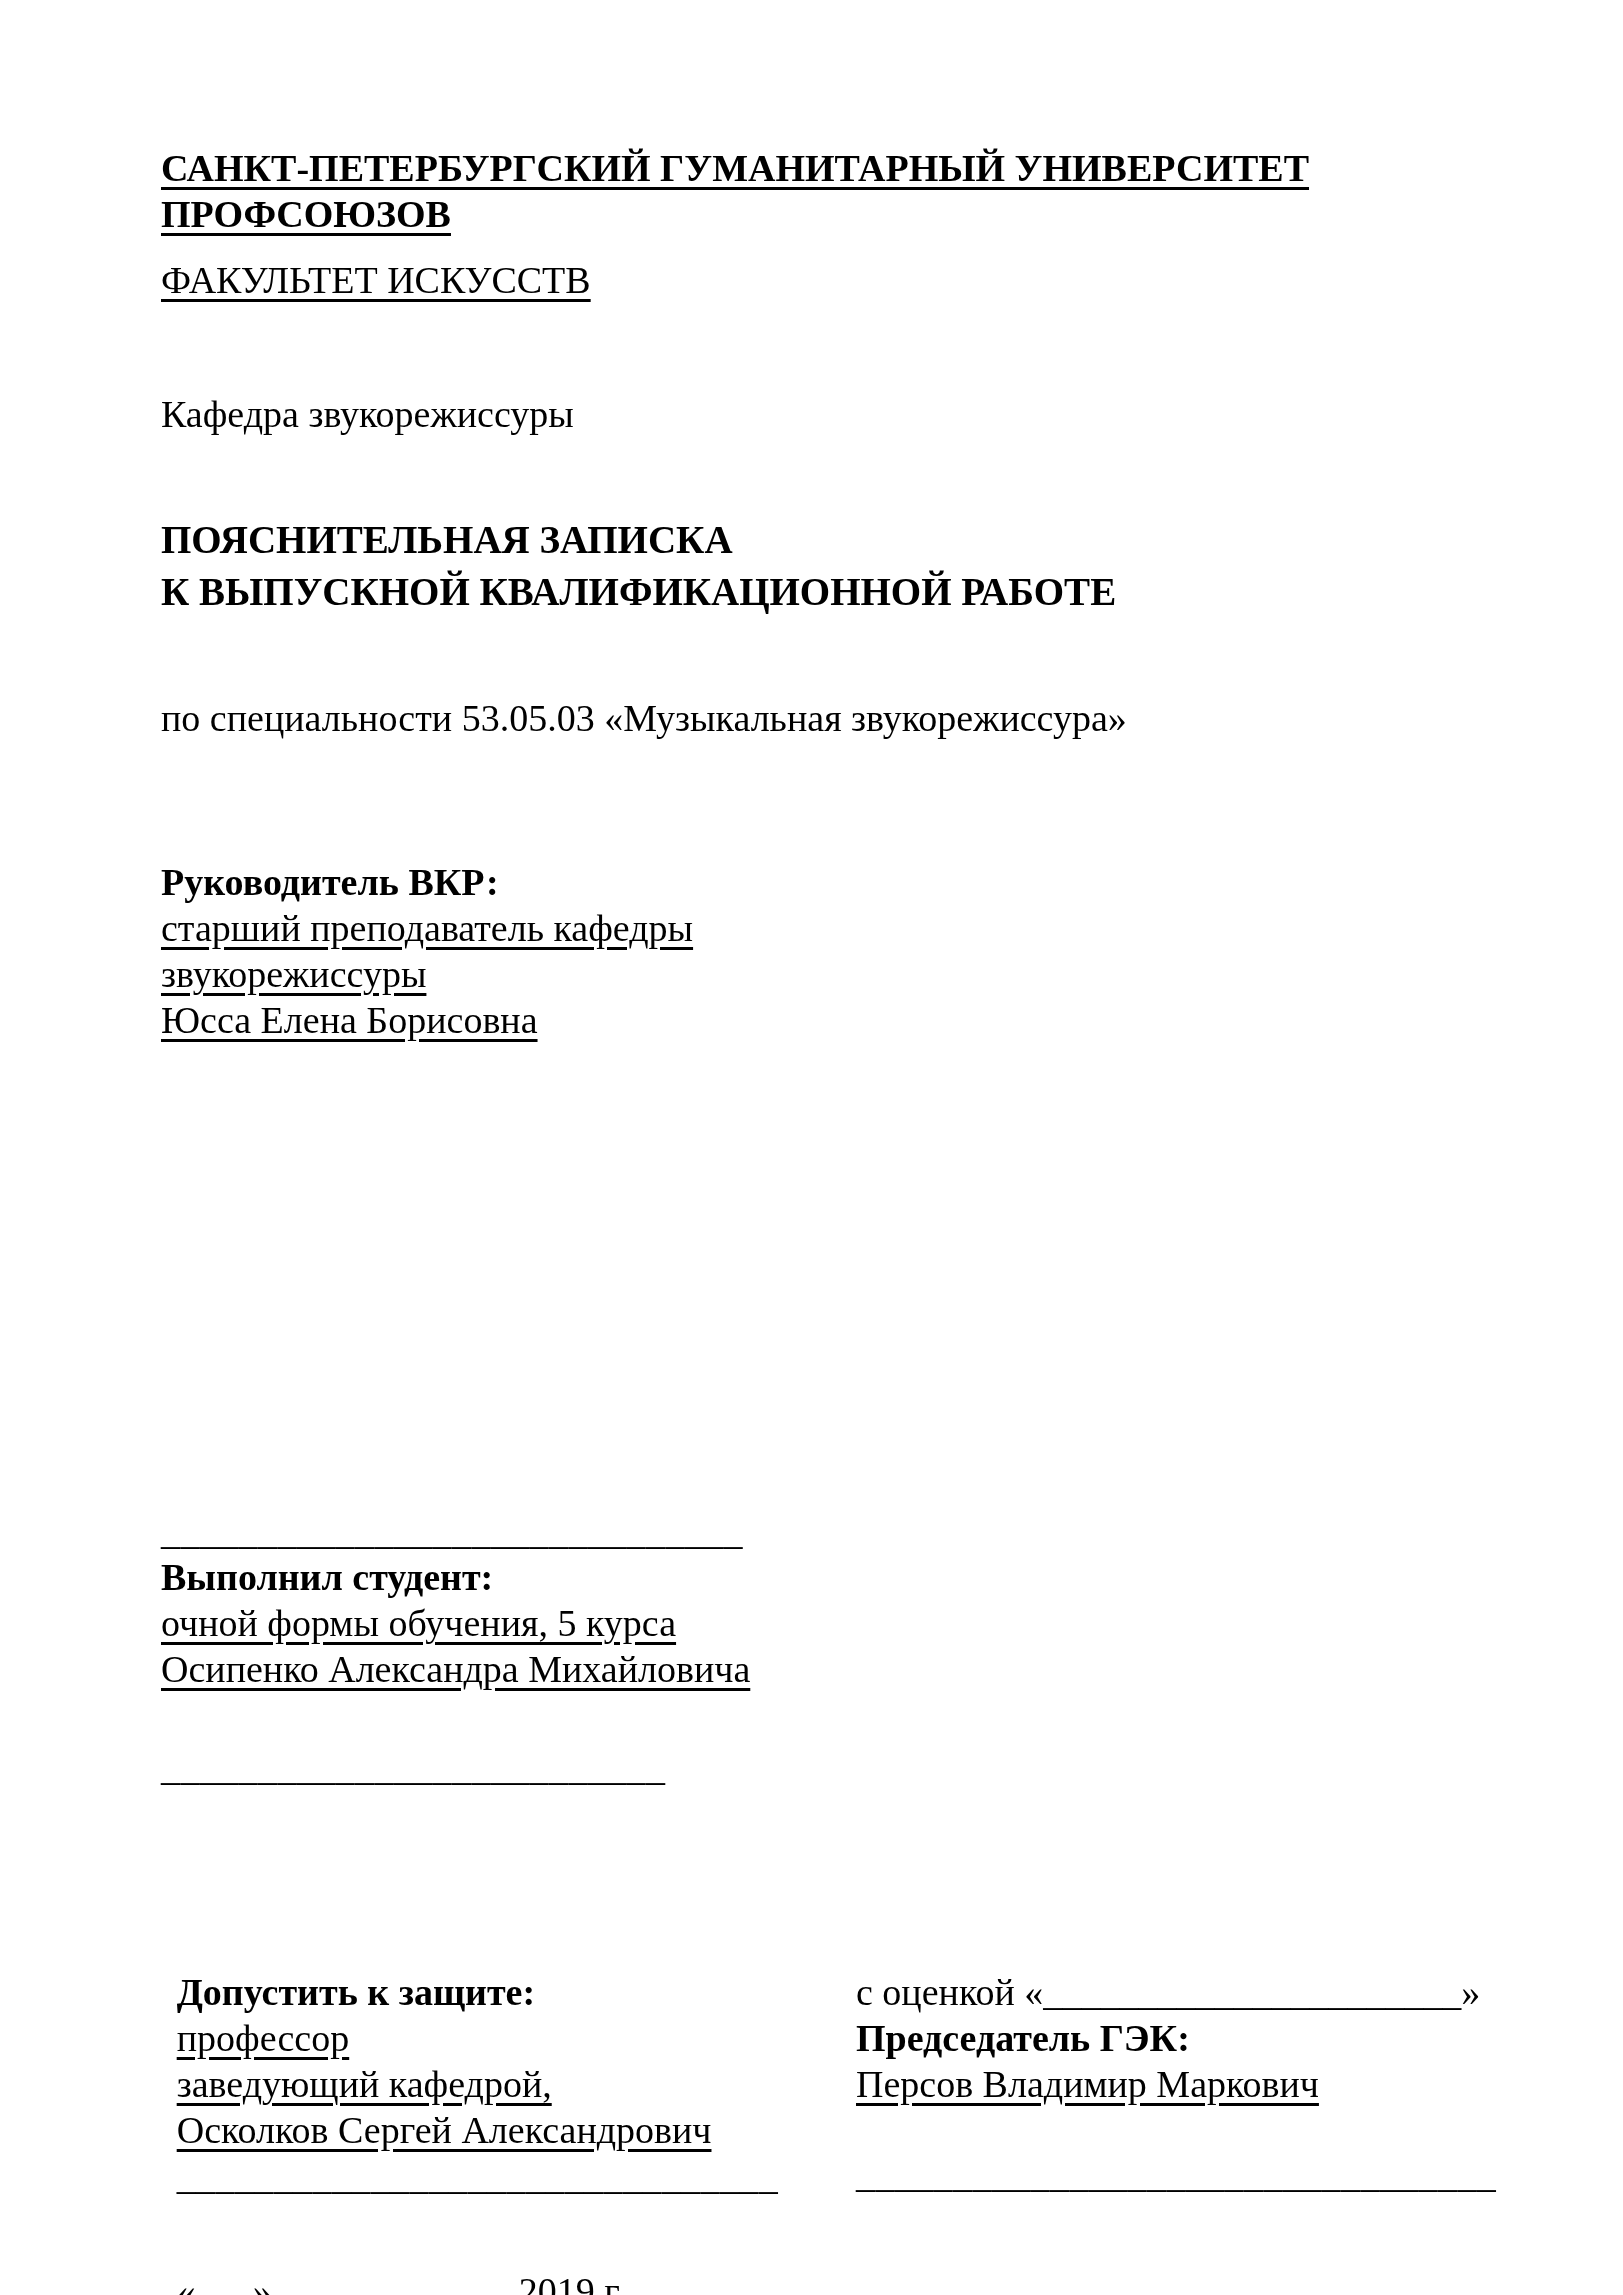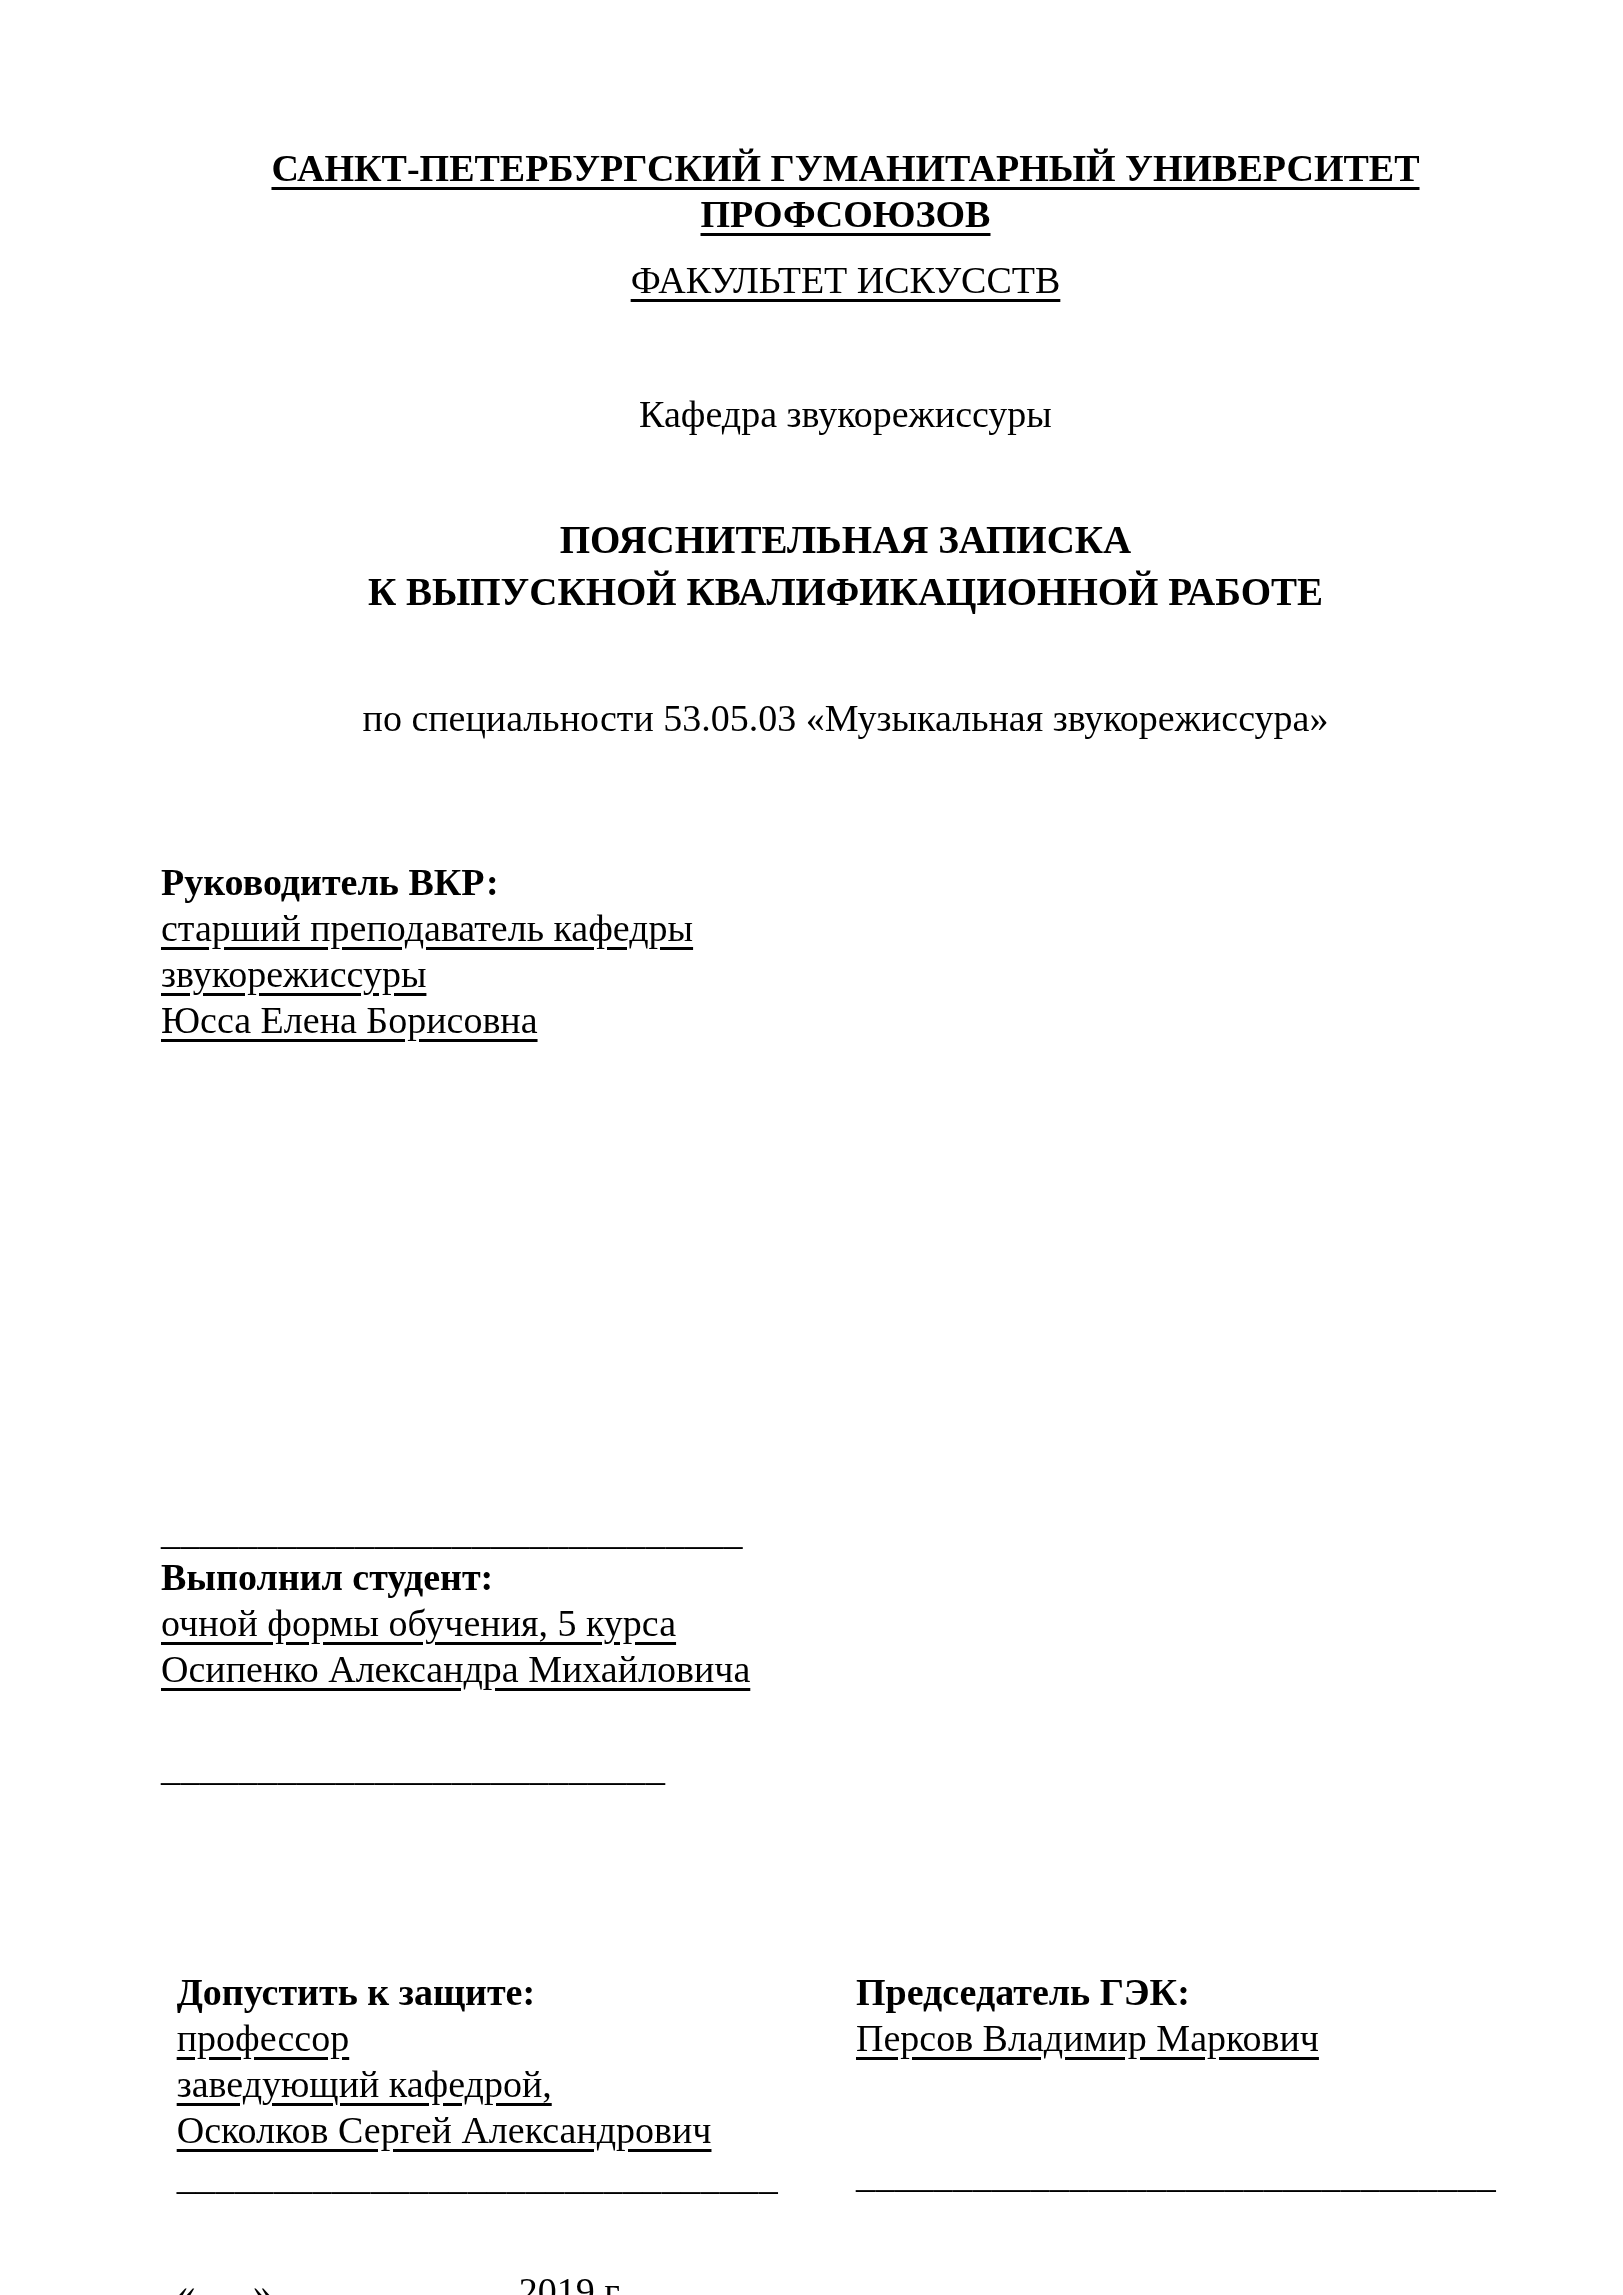--- a/index.html
+++ b/index.html
@@ -13,21 +13,21 @@
     height: 2295px;
     background: #ffffff;
     color: #000000;
     font-family: "Liberation Serif", "DejaVu Serif", serif;
     font-size: 38px;
     line-height: 46px;
     box-sizing: border-box;
     padding: 145px 93px 0 161px;
     overflow: hidden;
   }
-  .center { text-align: center; }
+  .center { text-align: left; }
   .b { font-weight: bold; }
   .u {
     text-decoration: underline;
     text-decoration-thickness: 3.1px;
     text-underline-offset: 5.5px;
   }
   .university {
     font-weight: bold;
   }
   .faculty { margin-top: 20.4px; }
@@ -103,20 +103,21 @@
 
   <div class="cols block2">
     <div class="col col-left">
       <div class="b">Допустить к защите:</div>
       <div class="u">профессор</div>
       <div class="u">заведующий кафедрой,</div>
       <div class="u">Осколков Сергей Александрович</div>
       <div class="sig">_______________________________</div>
     </div>
     <div class="col col-right">
+      <div>с оценкой «______________________»</div>
       <div class="b">Председатель ГЭК:</div>
       <div class="u">Персов Владимир Маркович</div>
       <div class="sig">_________________________________</div>
     </div>
   </div>
 
   <div class="date-line">«___» ____________ 2019 г.</div>
 
   <div class="footer">
     <div>Санкт-Петербург</div>

